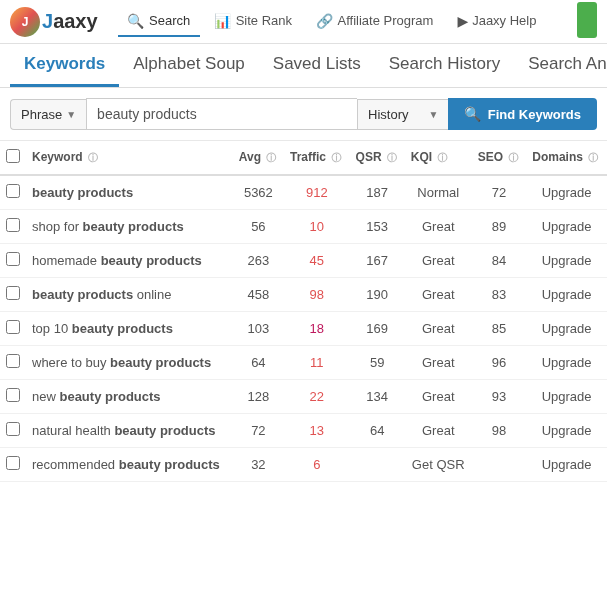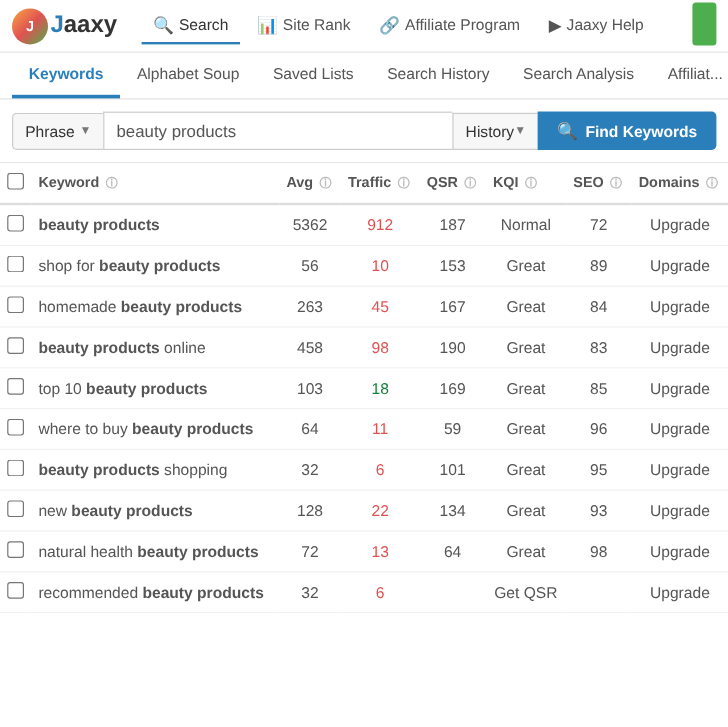--- a/index.html
+++ b/index.html
@@ -24,21 +24,21 @@
     .green-btn {
       background: #4cae4c; width: 20px; height: 36px; border-radius: 3px; display: inline-block;
     }
 
     
     .tab-bar {
       display: flex; align-items: center; border-bottom: 1px solid #ddd;
       background: #fff; padding: 0 10px;
     }
     .tab-item {
-      padding: 10px 14px; font-size: 13px; color: #555; cursor: pointer;
+      padding: 10px 14px; font-size: 17px; color: #555; cursor: pointer;
       border-bottom: 3px solid transparent; white-space: nowrap;
     }
     .tab-item.active { color: #2a7fba; border-bottom: 3px solid #2a7fba; font-weight: bold; }
 
     
     .search-bar {
       display: flex; align-items: center; padding: 10px 10px;
       gap: 0; background: #fff; border-bottom: 1px solid #e8e8e8;
     }
     .phrase-dropdown {
@@ -47,21 +47,21 @@
       padding: 7px 10px; border-radius: 4px 0 0 4px;
       background: #f7f7f7; cursor: pointer; font-size: 13px; color: #333;
       white-space: nowrap;
     }
     .phrase-dropdown .arrow { font-size: 10px; color: #777; }
     .search-input {
       flex: 1; border: 1px solid #ccc; border-right: none;
       padding: 7px 10px; font-size: 14px; color: #555; outline: none;
     }
     .history-dropdown {
-      display: flex; align-items: center; gap: 0;
+      display: flex; align-items: center; gap: 20px;
       border: 1px solid #ccc; border-right: none;
       padding: 7px 10px; background: #f7f7f7; cursor: pointer;
       font-size: 13px; color: #333; white-space: nowrap;
     }
     .history-dropdown .arrow { font-size: 10px; color: #777; }
     .find-btn {
       display: flex; align-items: center; gap: 6px;
       background: #2a7fba; color: #fff; border: none;
       padding: 8px 16px; border-radius: 0 4px 4px 0;
       font-size: 13px; font-weight: bold; cursor: pointer; white-space: nowrap;
@@ -243,44 +243,34 @@
           <td class="col-traffic" style="color: rgb(224, 82, 82);">98</td>
           <td class="col-qsr qsr-orange">190</td>
           <td class="col-kqi kqi-great">Great</td>
           <td class="col-seo">83</td>
           <td class="col-domains upgrade-link">Upgrade</td>
         </tr>
         <tr>
           <td class="col-check"><input type="checkbox" style=""></td>
           <td class="col-keyword keyword-cell"><span>top 10 </span><strong>beauty products</strong></td>
           <td class="col-avg">103</td>
-          <td class="col-traffic" style="color: #15803d;">18</td>
+          <td class="col-traffic" style="color: #be185d;">18</td>
           <td class="col-qsr qsr-orange">169</td>
           <td class="col-kqi kqi-great">Great</td>
           <td class="col-seo">85</td>
           <td class="col-domains upgrade-link">Upgrade</td>
         </tr>
         <tr>
           <td class="col-check"><input type="checkbox" style=""></td>
           <td class="col-keyword keyword-cell"><span>where to buy </span><strong>beauty products</strong></td>
           <td class="col-avg">64</td>
           <td class="col-traffic" style="color: rgb(224, 82, 82);">11</td>
           <td class="col-qsr qsr-orange">59</td>
           <td class="col-kqi kqi-great">Great</td>
           <td class="col-seo">96</td>
-          <td class="col-domains upgrade-link">Upgrade</td>
-        </tr>
-        <tr>
-          <td class="col-check"><input type="checkbox" style=""></td>
-          <td class="col-keyword keyword-cell"><strong>beauty products</strong><span> shopping</span></td>
-          <td class="col-avg">32</td>
-          <td class="col-traffic" style="color: rgb(224, 82, 82);">6</td>
-          <td class="col-qsr qsr-orange">101</td>
-          <td class="col-kqi kqi-great">Great</td>
-          <td class="col-seo">95</td>
           <td class="col-domains upgrade-link">Upgrade</td>
         </tr>
         <tr>
           <td class="col-check"><input type="checkbox" style=""></td>
           <td class="col-keyword keyword-cell"><span>new </span><strong>beauty products</strong></td>
           <td class="col-avg">128</td>
           <td class="col-traffic" style="color: rgb(224, 82, 82);">22</td>
           <td class="col-qsr qsr-orange">134</td>
           <td class="col-kqi kqi-great">Great</td>
           <td class="col-seo">93</td>

